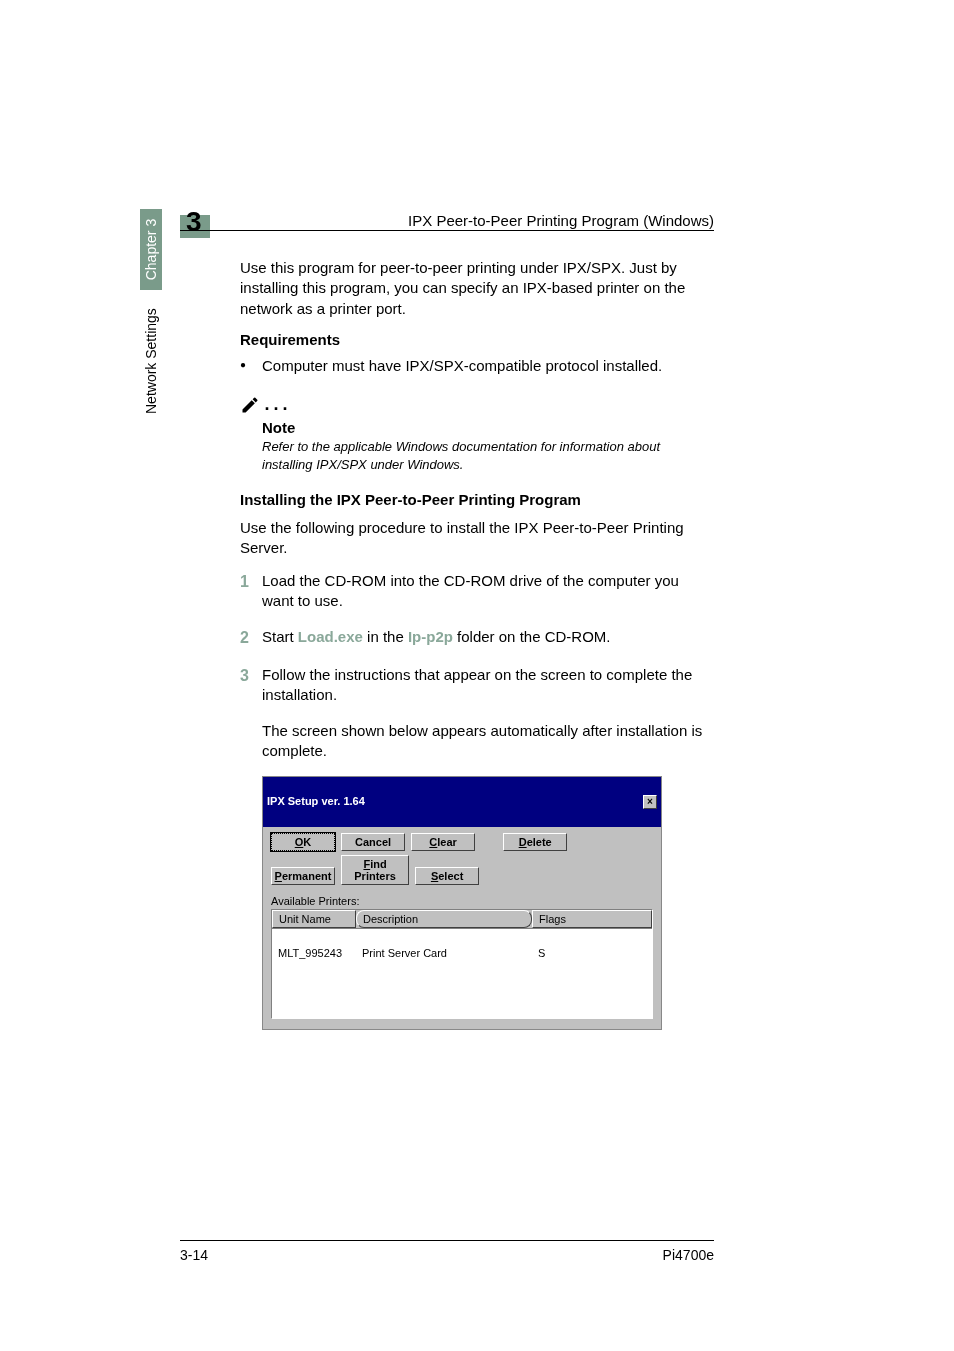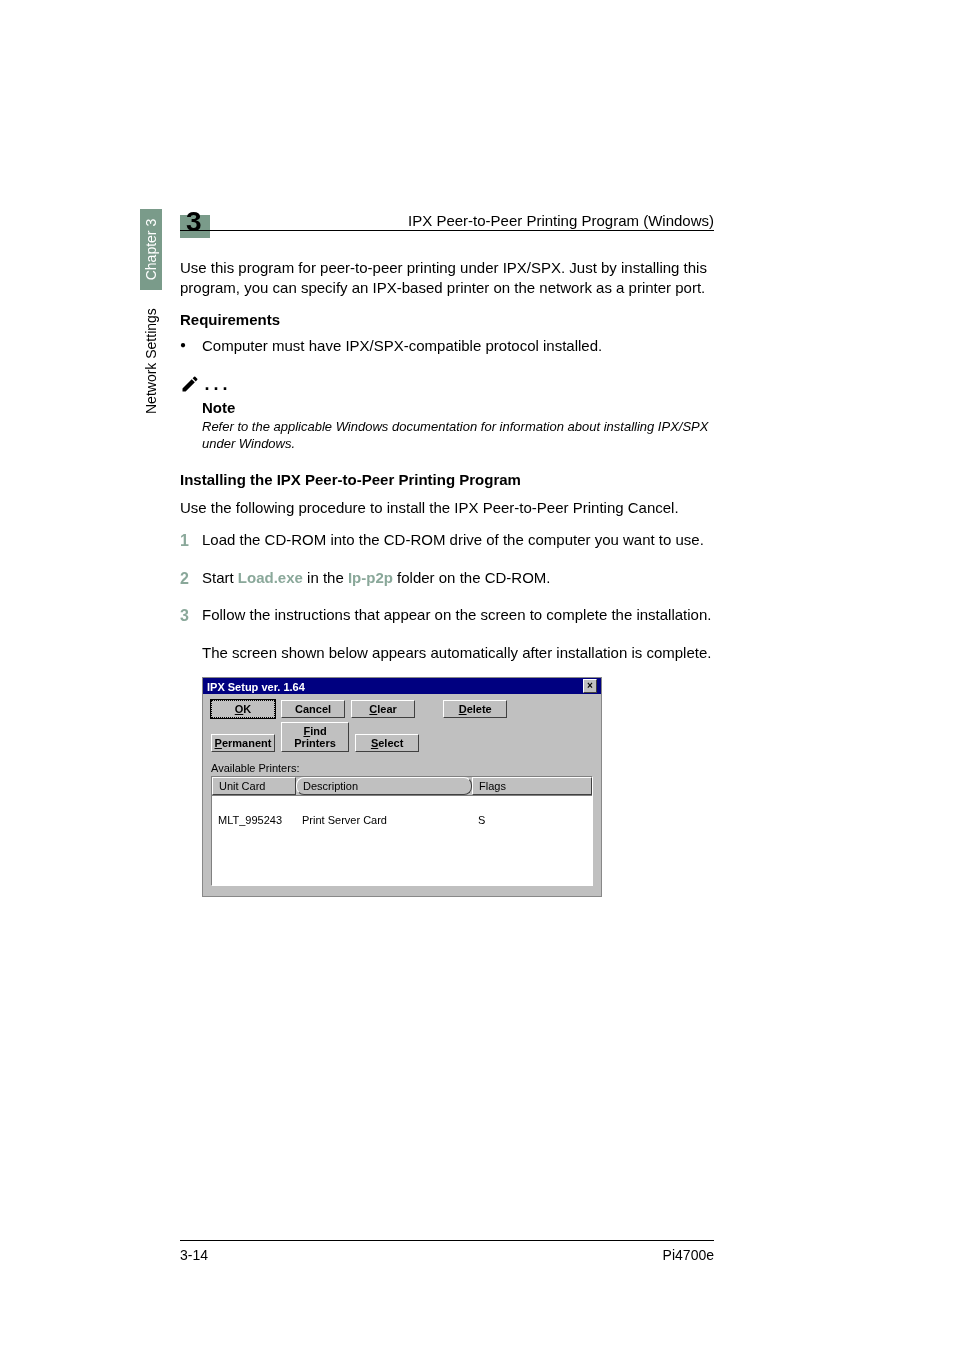--- a/index.html
+++ b/index.html
@@ -8,38 +8,38 @@
   .header-line { position: absolute; top: 230px; left: 180px; right: 240px; border-bottom: 1px solid #000; }
   .top-right { position: absolute; top: 212px; right: 240px; font-size: 15px; }
   .chapter-box { position: absolute; top: 215px; left: 180px; width: 30px; height: 23px; background: #7a9b8a; }
   .chapter-num { position: absolute; top: 206px; left: 186px; font-size: 28px; font-weight: bold; }
   .sidebar { position: absolute; left: 140px; top: 420px; transform: rotate(-90deg); transform-origin: left top; white-space: nowrap; font-size: 14px; }
   .sidebar-chapter { display: inline-block; background: #7a9b8a; color: #fff; padding: 3px 10px; font-size: 14px; margin-left: 8px; }
   .sidebar-text { display: inline-block; padding: 3px 6px; }
   .content { position: absolute; top: 258px; left: 180px; right: 240px; }
   .sec-heading { font-size: 19px; font-weight: bold; margin-bottom: 14px; }
   .sec-num { display: inline-block; width: 58px; }
-  .body-block { }
+  .body-block { margin-left: 60px; }
   .para { font-size: 15px; line-height: 1.35; margin-bottom: 12px; }
   .subhead { font-size: 15px; font-weight: bold; margin-bottom: 8px; }
   .bullet { font-size: 15px; line-height: 1.35; margin-bottom: 18px; padding-left: 22px; position: relative; }
   .bullet::before { content: "●"; position: absolute; left: 0; top: 2px; font-size: 10px; }
   .note-icon { display: inline-block; width: 20px; height: 20px; vertical-align: middle; }
   .note-dots { font-size: 18px; font-weight: bold; letter-spacing: 4px; vertical-align: middle; }
   .note-label { font-size: 15px; font-weight: bold; margin: 4px 0 2px 22px; }
   .note-body { font-size: 13px; font-style: italic; line-height: 1.35; margin: 0 0 18px 22px; }
   .subhead2 { font-size: 15px; font-weight: bold; margin: 10px 0 10px 0; }
   .steps { margin-left: 0; }
   .step { display: flex; font-size: 15px; line-height: 1.35; margin-bottom: 16px; }
   .step-num { width: 22px; flex-shrink: 0; font-weight: bold; color: #8aa89a; font-size: 16px; }
   .step-body { flex: 1; }
   .kw { font-weight: bold; color: #8aa89a; }
   .indent-para { font-size: 15px; line-height: 1.35; margin: 0 0 14px 22px; }
   .screenshot { margin-left: 22px; width: 400px; border: 1px solid #888; background: #c0c0c0; font-family: "MS Sans Serif", Tahoma, Arial, sans-serif; font-size: 11px; }
-  .titlebar { background: #000080; color: #fff; display: flex; align-items: flex-end; padding: 1px 4px; font-size: 11px; }
+  .titlebar { background: #000080; color: #fff; display: flex; align-items: flex-start; padding: 18px 4px; font-size: 11px; }
   .titlebar-text { flex: 1; font-weight: bold; }
   .titlebar-close { width: 14px; height: 14px; background: #c0c0c0; border: 1px solid #fff; border-right-color:#404040; border-bottom-color:#404040; text-align: center; line-height: 12px; font-weight: bold; color:#000; font-size:10px; }
   .dlg-body { padding: 6px 8px 10px 8px; }
   .btn-row { margin-bottom: 4px; font-weight: bold; }
   .btn { display: inline-block; background: #c0c0c0; border: 1px solid #fff; border-right-color: #404040; border-bottom-color: #404040; padding: 2px 0; width: 64px; text-align: center; font-size: 11px; margin-right: 3px; }
   .btn.focus { border: 1px dotted #000; outline: 1px solid #000; }
   .btn.wide { width: 68px; }
   .btn u { text-decoration: underline; }
   .list-label { margin-top: 10px; font-size: 11px; }
   .listview { margin-top: 2px; background: #fff; border: 1px solid #808080; border-right-color:#fff; border-bottom-color:#fff; height: 110px; }
@@ -82,21 +82,21 @@
           <svg viewBox="0 0 24 24" width="20" height="20">
               <path d="M3 17.25V21h3.75L17.81 9.94l-3.75-3.75L3 17.25zM20.71 7.04a1 1 0 0 0 0-1.41l-2.34-2.34a1 1 0 0 0-1.41 0l-1.83 1.83 3.75 3.75 1.83-1.83z" fill="#000"></path>
             </svg>
         </span>
         <span class="note-dots">...</span>
         <div class="note-label">Note</div>
         <div class="note-body">Refer to the applicable Windows documentation for information about installing IPX/SPX under Windows.</div>
       </div>
 
       <div class="subhead2">Installing the IPX Peer-to-Peer Printing Program</div>
-      <p class="para">Use the following procedure to install the IPX Peer-to-Peer Printing Cancel.</p>
+      <p class="para">Use the following procedure to install the IPX Peer-to-Peer Printing Server.</p>
 
       <div class="steps">
         <div class="step">
           <div class="step-num">1</div>
           <div class="step-body">Load the CD-ROM into the CD-ROM drive of the computer you want to use.</div>
         </div>
         <div class="step">
           <div class="step-num">2</div>
           <div class="step-body">
             <span>Start </span><span class="kw">Load.exe</span><span> in the </span><span class="kw">Ip-p2p</span><span> folder on the CD-ROM.</span>
@@ -123,21 +123,21 @@
             <span class="btn" style="margin-left:22px"><u>D</u>elete</span>
           </div>
           <div class="btn-row">
             <span class="btn"><u>P</u>ermanent</span>
             <span class="btn wide"><u>F</u>ind Printers</span>
             <span class="btn"><u>S</u>elect</span>
           </div>
           <div class="list-label">Available Printers:</div>
           <div class="listview">
             <div class="lv-header">
-              <div class="col-unit">Unit Card</div>
+              <div class="col-unit">Unit Name</div>
               <div class="col-desc">Description</div>
               <div class="col-flags">Flags</div>
             </div>
             <div class="lv-row">
               <div class="col-unit">MLT_995243</div>
               <div class="col-desc">Print Server Card</div>
               <div class="col-flags">S</div>
             </div>
           </div>
         </div>

